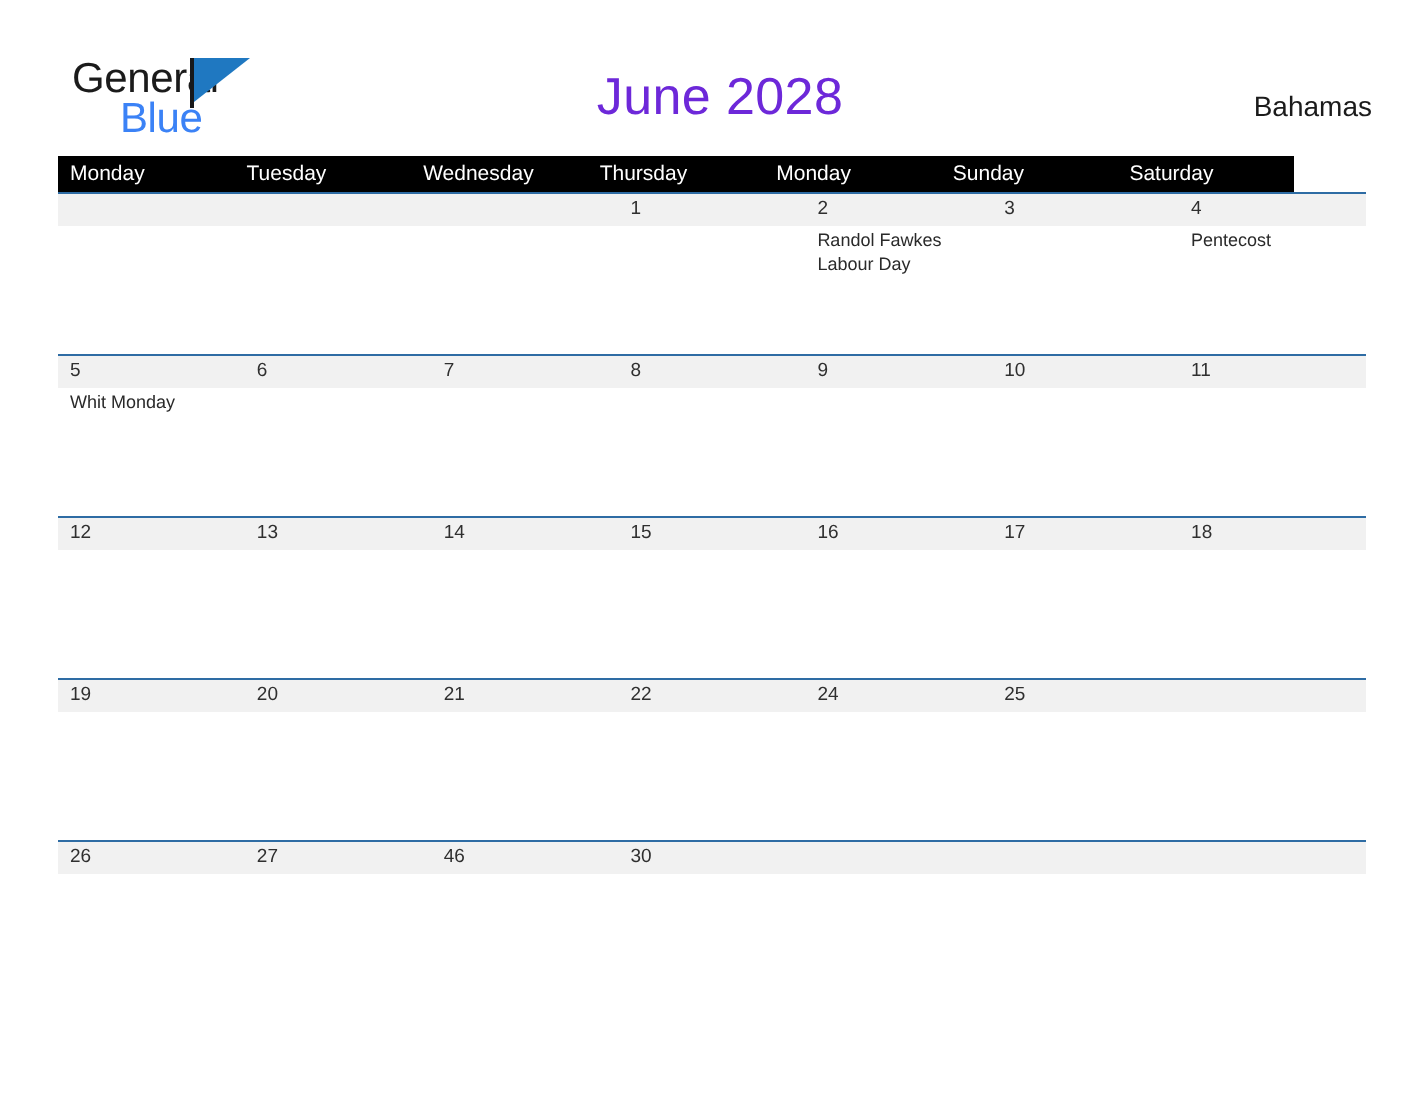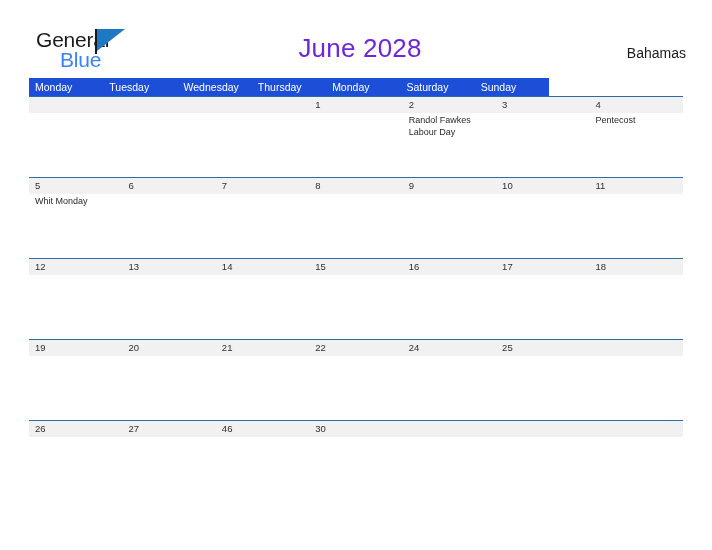--- a/index.html
+++ b/index.html
@@ -98,23 +98,23 @@
 
   
   .calendar {
     position: absolute;
     left: 29px;
     top: 78px;
     width: 654px;
   }
   .weekday-row {
     display: flex;
-    width: 520px;
+    width: 618px;
     height: 18px;
-    background: #1d4ed8;
+    background: #000000;
   }
   .weekday {
     width: 93.43px;
     box-sizing: border-box;
     padding-left: 6px;
     font-size: 10.5px;
     line-height: 18px;
     color: #ffffff;
     white-space: nowrap;
     overflow: hidden;
@@ -190,22 +190,22 @@
   </div>
 
   <div class="calendar">
 
     <div class="weekday-row">
       <div class="weekday">Monday</div>
       <div class="weekday">Tuesday</div>
       <div class="weekday">Wednesday</div>
       <div class="weekday">Thursday</div>
       <div class="weekday">Monday</div>
+      <div class="weekday">Sunday</div>
       <div class="weekday">Saturday</div>
-      <div class="weekday">Sunday</div>
     </div>
 
     <div id="weeks-container">
         <div class="week">
           <div class="week-inner">
             <div class="day empty">
               <div class="day-number"></div>
             </div>
             <div class="day empty">
               <div class="day-number"></div>

